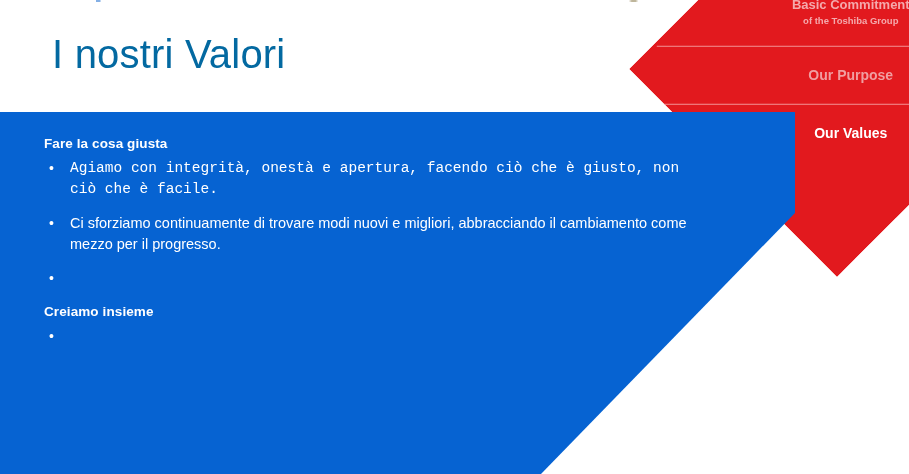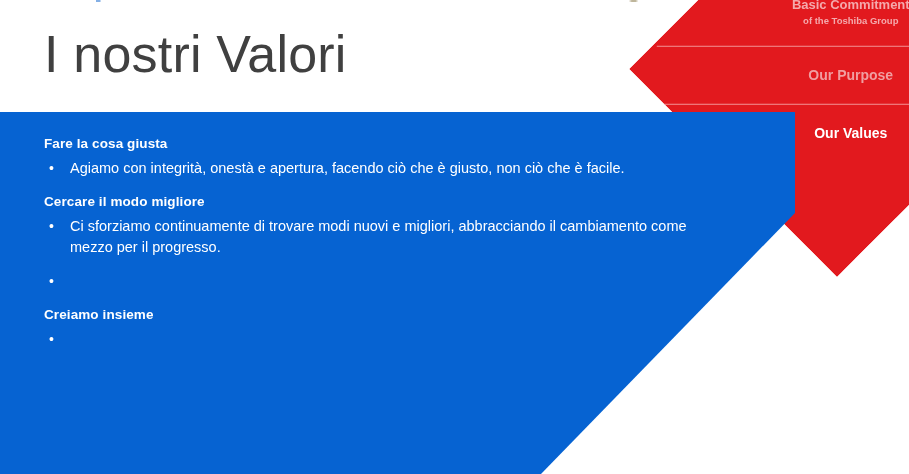--- a/index.html
+++ b/index.html
@@ -33,25 +33,25 @@
                 #1f6fd0 0px, #1f6fd0 4px,
                 rgba(255,255,255,0) 5px, rgba(255,255,255,0) 72%,
                 #8a7a4a 72.4%, #8a7a4a 72.9%,
                 rgba(255,255,255,0) 73.3%, rgba(255,255,255,0) 100%);
     opacity: .55;
   }
 
   
   .title {
     position: absolute;
-    left: 44px;
+    left: 52px;
     top: 28px;
-    font-size: 52px;
+    font-size: 40px;
     line-height: 52px;
-    color: #404040;
+    color: #0369a1;
     font-weight: 400;
     letter-spacing: .2px;
     white-space: nowrap;
   }
 
   
   .diamond-wrap {
     position: absolute;
     left: 690px;
     top: -78px;
@@ -163,21 +163,21 @@
     padding-left: 5px;
     box-sizing: border-box;
   }
   .v-text {
     color: #ffffff;
     font-size: 14.5px;
     line-height: 21px;
     font-weight: 400;
     max-width: 640px;
   }
-  .w1 { max-width: 620px; }
+  .w1 { max-width: 620px; font-family: Liberation Mono, monospace; }
   .w2 { max-width: 640px; }
   .w3 { max-width: 610px; }
   .w4 { max-width: 600px; }
 </style>
 </head>
 <body>
 
 <div id="slide">
 
   <div class="top-rule"></div>
@@ -209,21 +209,20 @@
 
       <div class="value-block">
         <div class="v-head">Fare la cosa giusta</div>
         <div class="v-item">
           <span class="v-bullet">•</span>
           <span class="v-text w1">Agiamo con integrità, onestà e apertura, facendo ciò che è giusto, non ciò che è facile.</span>
         </div>
       </div>
 
       <div class="value-block">
-        <div class="v-head">Cercare il modo migliore</div>
         <div class="v-item">
           <span class="v-bullet">•</span>
           <span class="v-text w2">Ci sforziamo continuamente di trovare modi nuovi e migliori, abbracciando il cambiamento come mezzo per il progresso.</span>
         </div>
       </div>
 
       <div class="value-block">
         <div class="v-item">
           <span class="v-bullet">•</span>
         </div>

